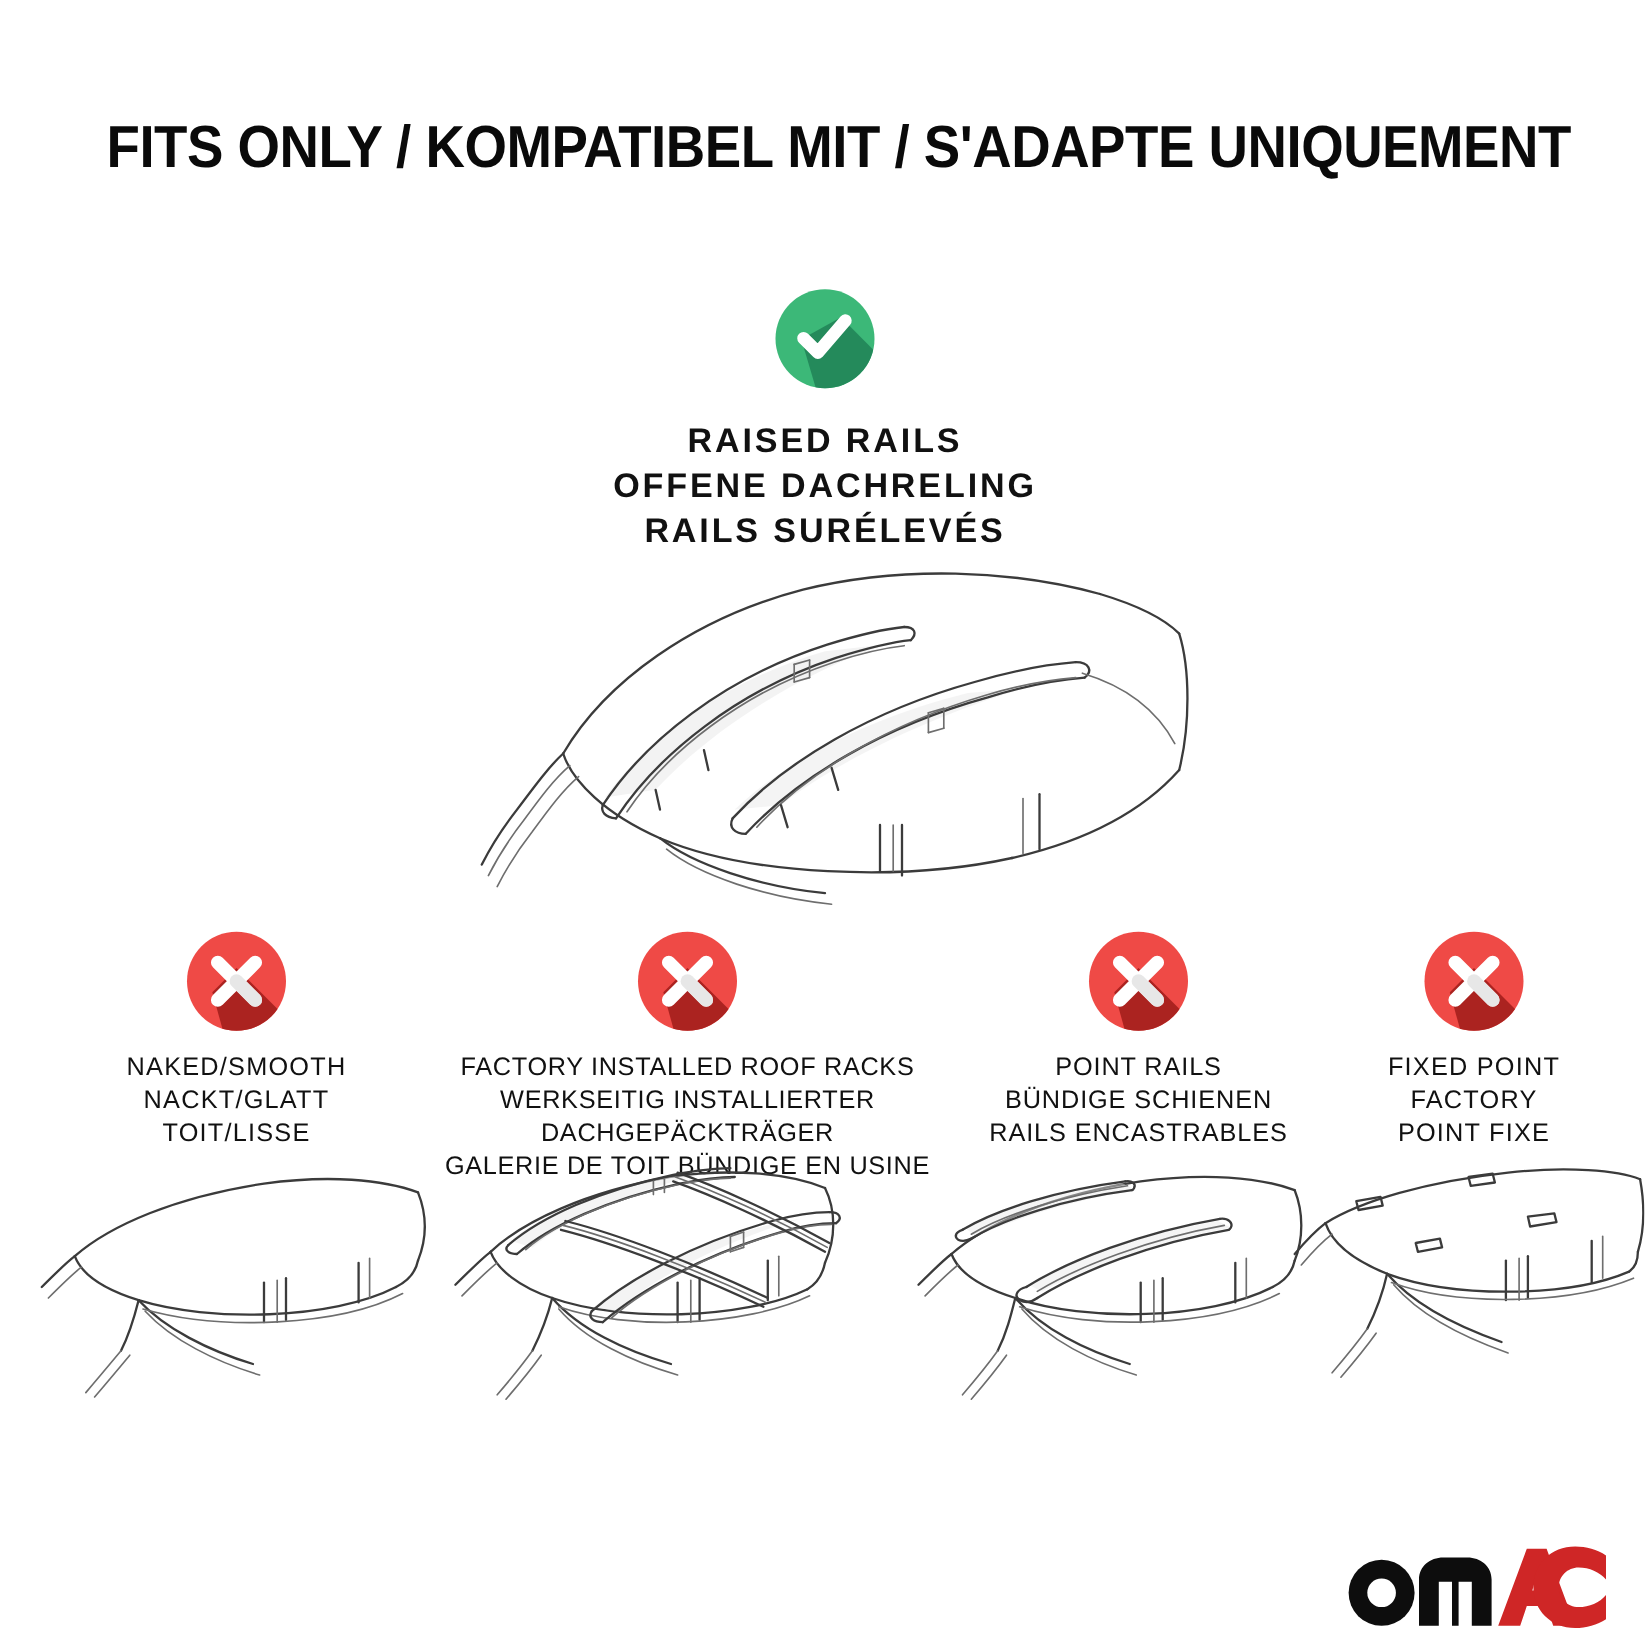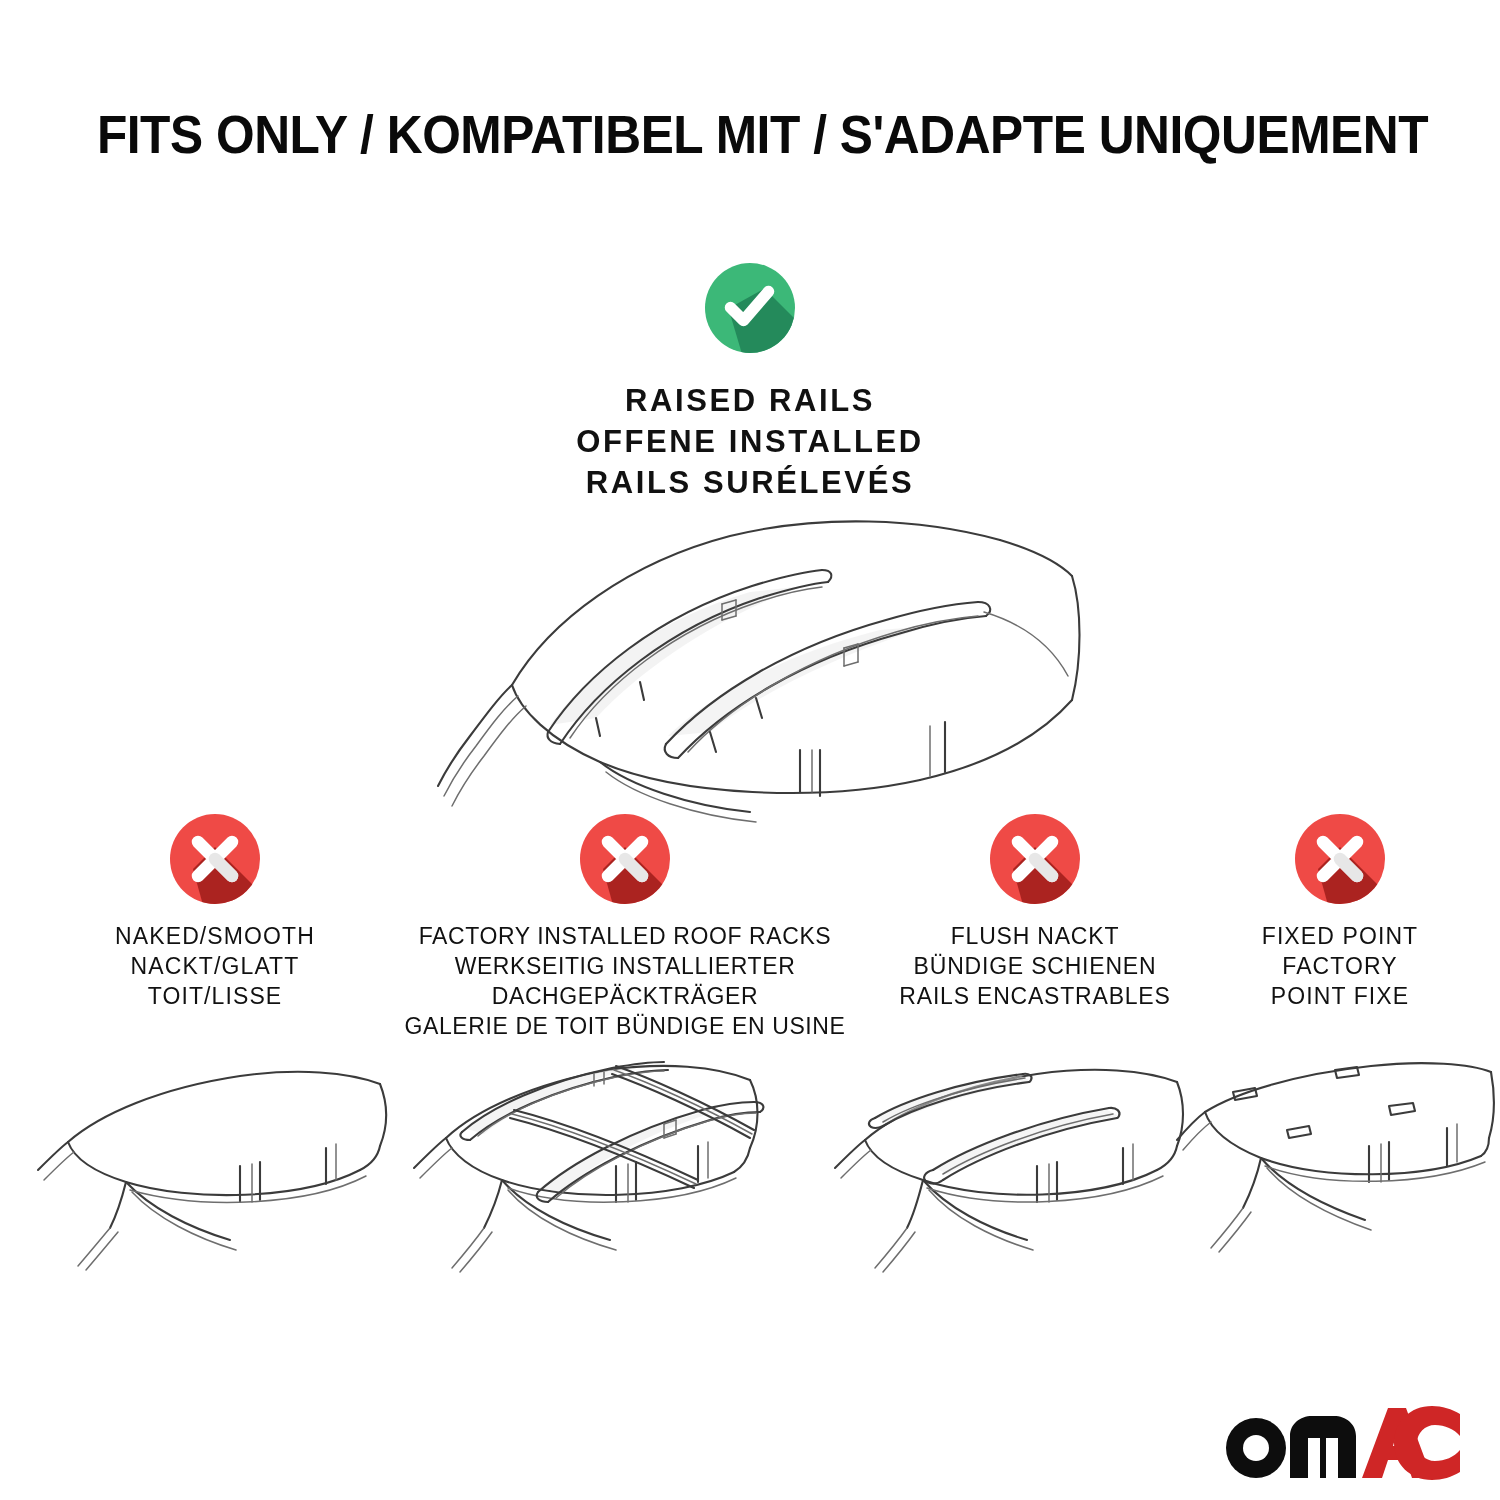--- a/index.html
+++ b/index.html
@@ -62,21 +62,21 @@
     position: absolute;
     top: 500px;
     left: 400px;
     width: 700px;
     height: 330px;
   }
 
   
   .neg-row {
     position: absolute;
-    top: 813px;
+    top: 846px;
     left: 0;
     width: 1500px;
     height: 210px;
     text-decoration: underline;
   }
   .neg-col {
     position: absolute;
     top: 0;
     text-align: center;
   }
@@ -150,21 +150,21 @@
     <circle cx="46" cy="46" r="45" fill="#3cb878"></circle>
     <g clip-path="url(#greenClip)">
 
       <path d="M60.5 26.5 L92 58 L92 92 L38 92 L24.5 46.5 Z" fill="#23875a" opacity="0.95"></path>
     </g>
     <path d="M26.5 45.5 L39.5 58.5 L64.5 29.5" fill="none" stroke="#ffffff" stroke-width="11.5" stroke-linecap="round" stroke-linejoin="round"></path>
   </svg>
 
   <div class="positive-label">
     <div>RAISED RAILS</div>
-    <div>OFFENE INSTALLED</div>
+    <div>OFFENE DACHRELING</div>
     <div>RAILS SURÉLEVÉS</div>
   </div>
 </div>
 
 <div class="hero-illustration">
   <svg width="700" height="330" viewBox="0 0 700 330">
 
     <path class="line" d="M112 185 C150 120 230 62 330 36 C420 14 520 18 600 40"></path>
     <path class="line" d="M600 40 C640 52 660 64 672 76"></path>
     <path class="line" d="M112 185 C120 210 150 240 200 262"></path>
@@ -281,21 +281,21 @@
           </defs>
         <circle cx="46" cy="46" r="45" fill="#ef4a46"></circle>
         <g clip-path="url(#xc3)">
           <path d="M46 34 L92 80 L92 92 L34 92 L24 56 Z" fill="#a31f1c" opacity="0.9"></path>
         </g>
         <path d="M29 29 L63 63 M63 29 L29 63" fill="none" stroke="#ffffff" stroke-width="12.5" stroke-linecap="round"></path>
         <path d="M46 46 L63 63" fill="none" stroke="#e3e3e3" stroke-width="12.5" stroke-linecap="round" opacity="0.85"></path>
       </svg>
     </div>
     <div class="neg-label">
-      <div>FLUSH NACKT</div>
+      <div>POINT RAILS</div>
       <div>BÜNDIGE SCHIENEN</div>
       <div>RAILS ENCASTRABLES</div>
     </div>
   </div>
 
   <div class="neg-col col4">
     <div class="x-icon-wrap">
       <svg width="92" height="92" viewBox="0 0 92 92">
         <defs>
             <clipPath id="xc4">

